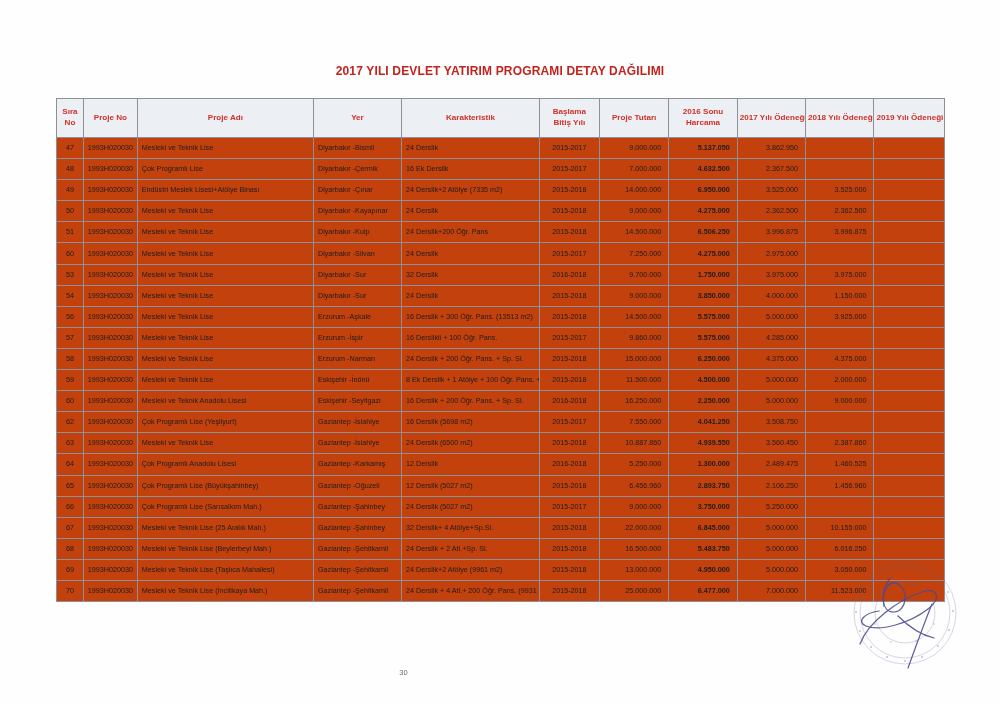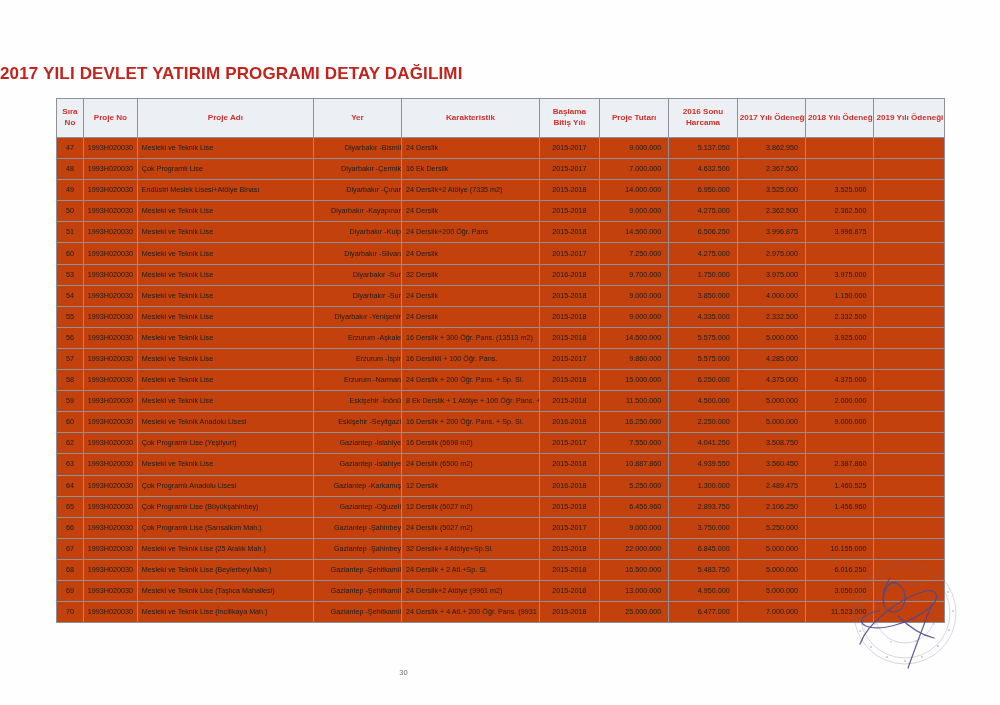--- a/index.html
+++ b/index.html
@@ -20,22 +20,22 @@
     left: 0; top: 0;
     width: 1000px;
     height: 705px;
     background: #fefefe;
   }
   .doc-title {
     position: absolute;
     left: 0;
     top: 64px;
     width: 1000px;
-    text-align: left;
-    font-size: 17px;
+    text-align: center;
+    font-size: 12px;
     font-weight: bold;
     color: #c3231c;
     letter-spacing: 0.15px;
   }
   .table-wrap {
     position: absolute;
     left: 56px;
     top: 98px;
     width: 889px;
   }
@@ -66,25 +66,25 @@
   table.detail tbody td {
     height: 20.1px;
     font-size: 7.2px;
     color: #1d1d1d;
     vertical-align: middle;
     line-height: 1.1;
   }
   .c-sira      { width: 26px;  text-align: center; }
   .c-proje-no  { width: 52px;  text-align: center; }
   .c-proje-adi { width: 170px; text-align: left;  padding-left: 4px !important; margin-top: 39px; }
-  .c-yer       { width: 85px;  text-align: right;  padding-left: 4px !important; }
+  .c-yer       { width: 85px;  text-align: left;  padding-left: 4px !important; }
   .c-karak     { width: 133px; text-align: left;  padding-left: 4px !important; }
   .c-basla     { width: 58px;  text-align: center; }
   .c-tutar     { width: 67px;  text-align: right; padding-right: 7px !important; }
-  .c-harcama   { width: 66px;  text-align: right; padding-right: 7px !important; }
+  .c-harcama   { width: 66px;  text-align: right; padding-right: 7px !important; font-weight: bold; }
   .c-od17      { width: 66px;  text-align: right; padding-right: 7px !important; }
   .c-od18      { width: 66px;  text-align: right; padding-right: 7px !important; }
   .c-od19      { width: 68px;  text-align: right; padding-right: 7px !important; }
 
   .page-number {
     position: absolute;
     left: 0;
     top: 668px;
     width: 807px;
     text-align: center;
@@ -245,33 +245,20 @@
             <td class="c-yer">Diyarbakır -Sur</td>
             <td class="c-karak">24 Derslik</td>
             <td class="c-basla">2015-2018</td>
             <td class="c-tutar">9.000.000</td>
             <td class="c-harcama">3.850.000</td>
             <td class="c-od17">4.000.000</td>
             <td class="c-od18">1.150.000</td>
             <td class="c-od19"></td>
           </tr>
           <tr>
-            <td class="c-sira">55</td>
-            <td class="c-proje-no">1993H020030</td>
-            <td class="c-proje-adi">Mesleki ve Teknik Lise</td>
-            <td class="c-yer">Diyarbakır -Yenişehir</td>
-            <td class="c-karak">24 Derslik</td>
-            <td class="c-basla">2015-2018</td>
-            <td class="c-tutar">9.000.000</td>
-            <td class="c-harcama">4.335.000</td>
-            <td class="c-od17">2.332.500</td>
-            <td class="c-od18">2.332.500</td>
-            <td class="c-od19"></td>
-          </tr>
-          <tr>
             <td class="c-sira">56</td>
             <td class="c-proje-no">1993H020030</td>
             <td class="c-proje-adi">Mesleki ve Teknik Lise</td>
             <td class="c-yer">Erzurum -Aşkale</td>
             <td class="c-karak">16 Derslik + 300 Öğr. Pans. (13513 m2)</td>
             <td class="c-basla">2015-2018</td>
             <td class="c-tutar">14.500.000</td>
             <td class="c-harcama">5.575.000</td>
             <td class="c-od17">5.000.000</td>
             <td class="c-od18">3.925.000</td>

